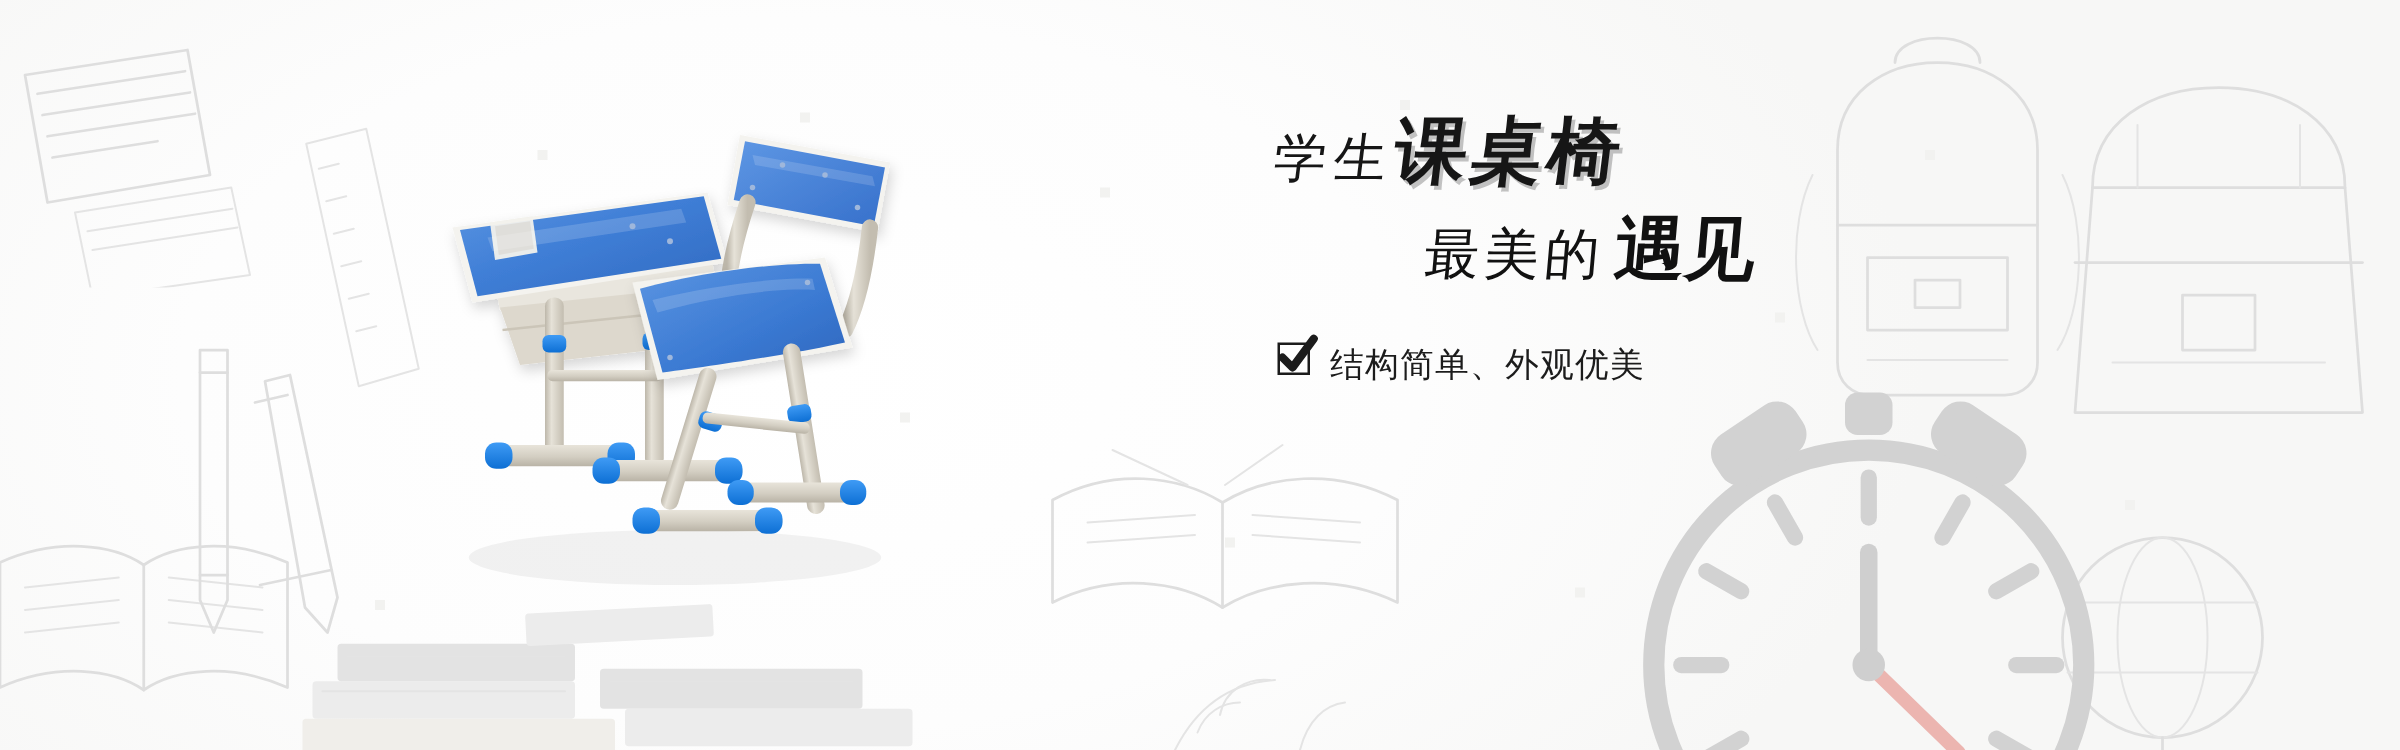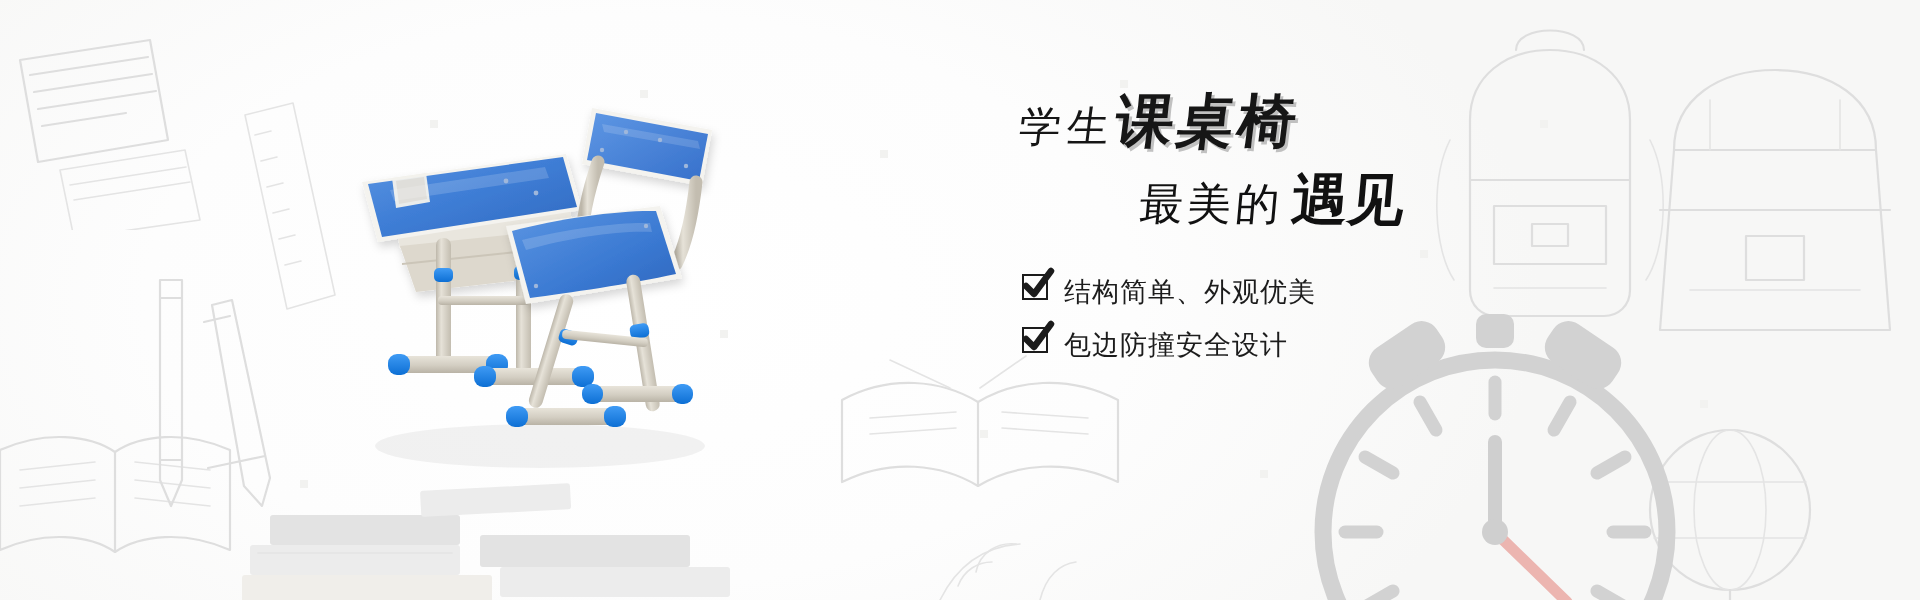--- a/index.html
+++ b/index.html
@@ -337,26 +337,17 @@
         <span class="chk">
           <span class="box"></span>
           <svg width="36" height="36" viewBox="0 0 36 36">
             <path d="M7 19 L15 27 L32 4" fill="none" stroke="#1b1b1b" stroke-width="6.5" stroke-linecap="round" stroke-linejoin="round"></path>
           </svg>
         </span>
         <span class="feat-label">结构简单、外观优美</span>
       </div>
 
 
-      <div class="feat">
-        <span class="chk">
-          <span class="box"></span>
-          <svg width="36" height="36" viewBox="0 0 36 36">
-            <path d="M7 19 L15 27 L32 4" fill="none" stroke="#1b1b1b" stroke-width="6.5" stroke-linecap="round" stroke-linejoin="round"></path>
-          </svg>
-        </span>
-        <span class="feat-label">包边防撞安全设计</span>
-      </div>
 
     </div>
   </div>
 
 </div>
 
 </body></html>

